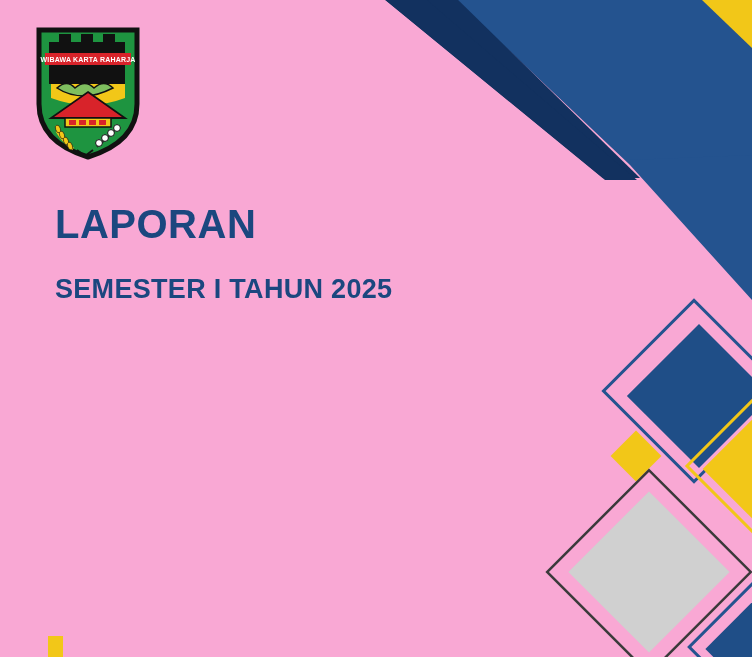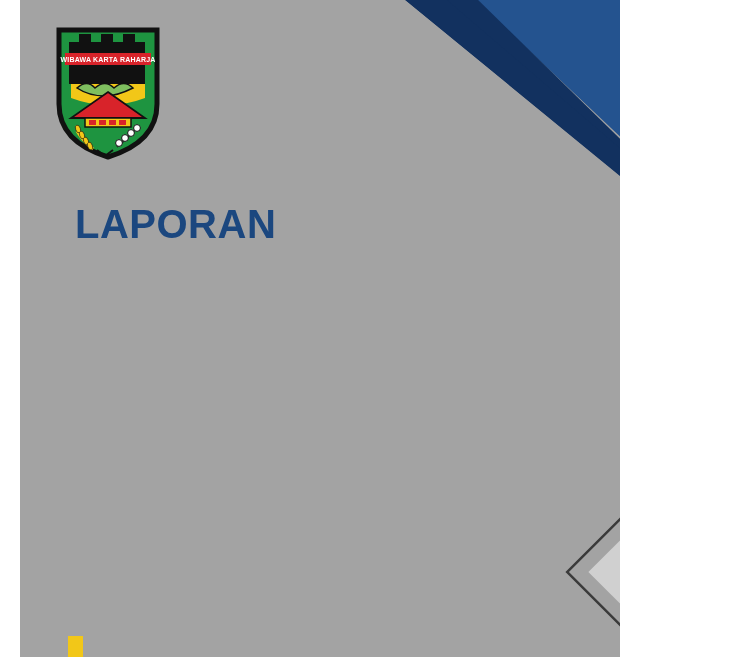--- a/index.html
+++ b/index.html
@@ -6,25 +6,24 @@
   html, body {
     margin: 0;
     padding: 0;
     background: #ffffff;
   }
   body {
     font-family: "Liberation Sans", sans-serif;
   }
   #cover {
     position: relative;
-    width: 600px;
+    width: 752px;
     height: 657px;
-    background: #a3a3a3;
+    background: #f9a8d4;
     overflow: hidden;
-    margin-left: 20px;
   }
 
   
   .deco-layer {
     position: absolute;
     inset: 0;
     pointer-events: none;
   }
 
   
@@ -144,17 +143,18 @@
         <circle cx="72" cy="112" r="3.4"></circle>
         <circle cx="66" cy="117" r="3.4"></circle>
       </g>
 
       <path d="M44 124 l8 6 M60 124 l-8 6" stroke="#111111" stroke-width="2"></path>
     </svg>
   </div>
 
   <div class="text-block">
     <div class="title-line">LAPORAN</div>
+    <div class="subtitle">SEMESTER I TAHUN 2025</div>
   </div>
 
   <div class="yellow-square"></div>
 
 </div>
 
 </body></html>

